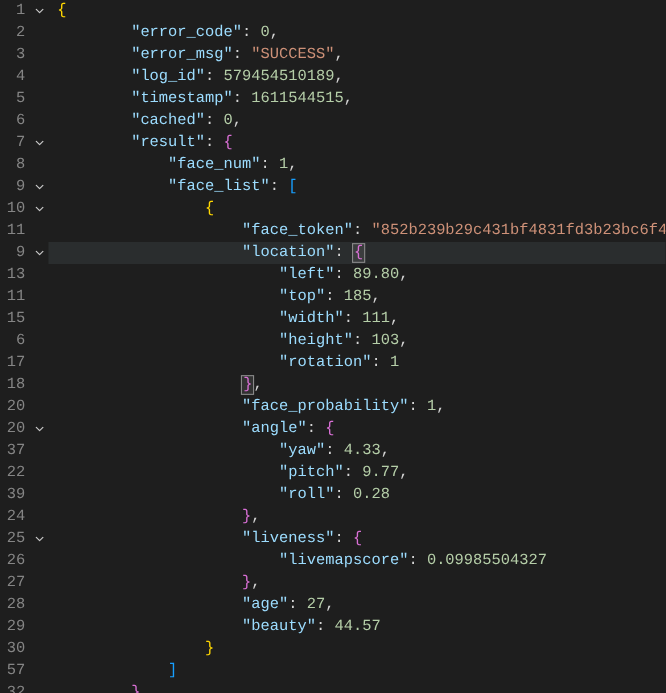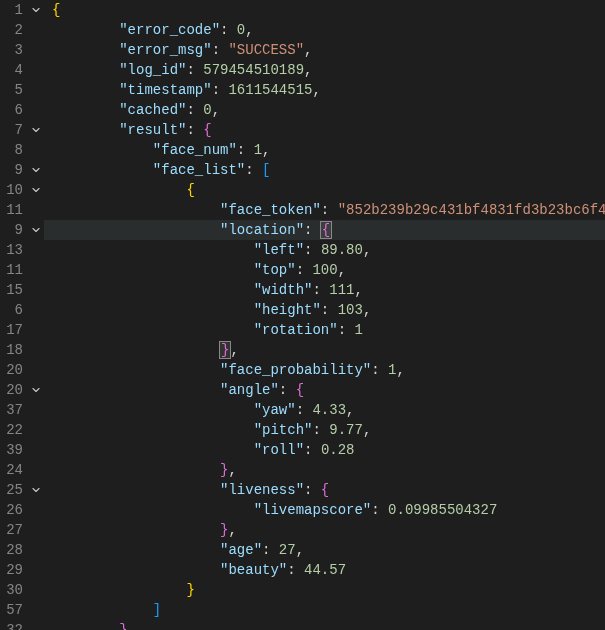--- a/index.html
+++ b/index.html
@@ -238,21 +238,21 @@
       <div class="line">        <span class="key">"log_id"</span><span class="punc">: </span><span class="num">579454510189</span><span class="punc">,</span></div>
       <div class="line">        <span class="key">"timestamp"</span><span class="punc">: </span><span class="num">1611544515</span><span class="punc">,</span></div>
       <div class="line">        <span class="key">"cached"</span><span class="punc">: </span><span class="num">0</span><span class="punc">,</span></div>
       <div class="line">        <span class="key">"result"</span><span class="punc">: </span><span class="brace-p">{</span></div>
       <div class="line">            <span class="key">"face_num"</span><span class="punc">: </span><span class="num">1</span><span class="punc">,</span></div>
       <div class="line">            <span class="key">"face_list"</span><span class="punc">: </span><span class="bracket-b">[</span></div>
       <div class="line">                <span class="brace-y">{</span></div>
       <div class="line">                    <span class="key">"face_token"</span><span class="punc">: </span><span class="str">"852b239b29c431bf4831fd3b23bc6f4e"</span></div>
       <div class="line highlight">                    <span class="key">"location"</span><span class="punc">: </span><span class="brace-p cursor-brace">{</span></div>
       <div class="line">                        <span class="key">"left"</span><span class="punc">: </span><span class="num">89.80</span><span class="punc">,</span></div>
-      <div class="line">                        <span class="key">"top"</span><span class="punc">: </span><span class="num">100</span><span class="punc">,</span></div>
+      <div class="line">                        <span class="key">"top"</span><span class="punc">: </span><span class="num">185</span><span class="punc">,</span></div>
       <div class="line">                        <span class="key">"width"</span><span class="punc">: </span><span class="num">111</span><span class="punc">,</span></div>
       <div class="line">                        <span class="key">"height"</span><span class="punc">: </span><span class="num">103</span><span class="punc">,</span></div>
       <div class="line">                        <span class="key">"rotation"</span><span class="punc">: </span><span class="num">1</span></div>
       <div class="line">                    <span class="brace-p cursor-brace">}</span><span class="punc">,</span></div>
       <div class="line">                    <span class="key">"face_probability"</span><span class="punc">: </span><span class="num">1</span><span class="punc">,</span></div>
       <div class="line">                    <span class="key">"angle"</span><span class="punc">: </span><span class="brace-p">{</span></div>
       <div class="line">                        <span class="key">"yaw"</span><span class="punc">: </span><span class="num">4.33</span><span class="punc">,</span></div>
       <div class="line">                        <span class="key">"pitch"</span><span class="punc">: </span><span class="num">9.77</span><span class="punc">,</span></div>
       <div class="line">                        <span class="key">"roll"</span><span class="punc">: </span><span class="num">0.28</span></div>
       <div class="line">                    <span class="brace-p">}</span><span class="punc">,</span></div>

